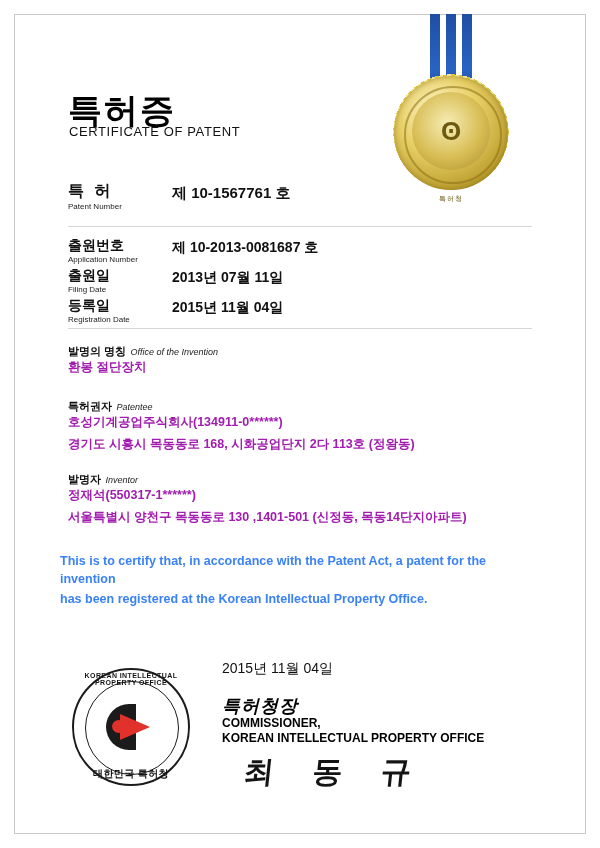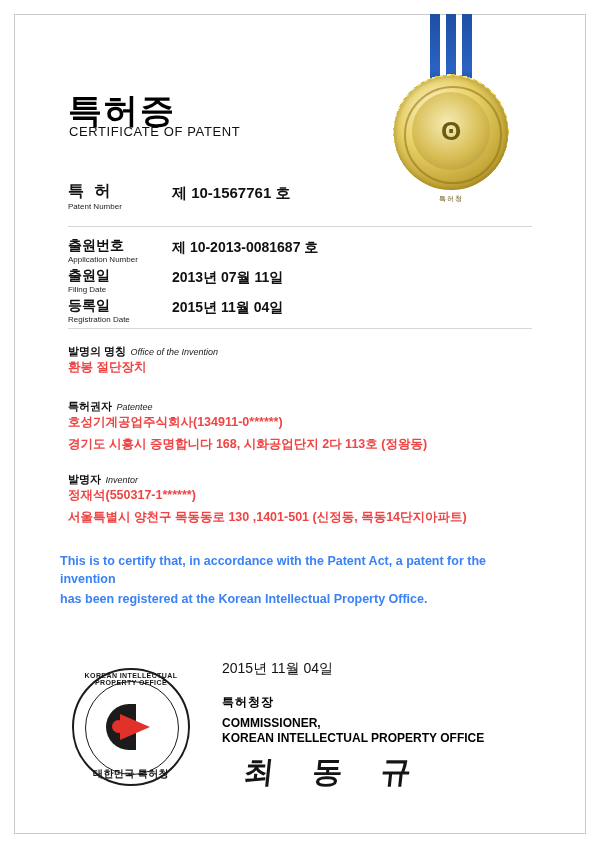--- a/index.html
+++ b/index.html
@@ -184,21 +184,21 @@
   .section-head .en {
     font-size: 9px;
     color: #222;
     font-style: italic;
   }
   .section-body {
     position: absolute;
     left: 68px;
     font-size: 12.5px;
     font-weight: bold;
-    color: #ef4444;
+    color: #a21caf;
     line-height: 1.55;
   }
   .certify {
     position: absolute;
     left: 60px;
     width: 480px;
   }
   .certify .ko {
     font-size: 15px;
     font-weight: bold;
@@ -216,24 +216,25 @@
     position: absolute;
     left: 222px;
     top: 660px;
     font-size: 14px;
     color: #111;
   }
   .sign-ko {
     position: absolute;
     left: 222px;
     top: 694px;
-    font-size: 12px;
+    font-size: 18px;
     font-weight: bold;
     letter-spacing: 1px;
     color: #000;
+    font-style: italic;
   }
   .sign-en {
     position: absolute;
     left: 222px;
     top: 716px;
     font-size: 12px;
     font-weight: bold;
     line-height: 1.25;
     color: #000;
   }
@@ -391,21 +392,21 @@
     <span class="ko">발명의 명칭</span>
     <span class="en">Office of the Invention</span>
   </div>
   <div class="section-body" style="top:358px;">환봉 절단장치</div>
 
   <div class="section-head" style="top:396px;">
     <span class="ko">특허권자</span>
     <span class="en">Patentee</span>
   </div>
   <div class="section-body" style="top:413px;">호성기계공업주식회사(134911-0******)</div>
-  <div class="section-body" style="top:435px;">경기도 시흥시 증명합니다 168, 시화공업단지 2다 113호 (정왕동)</div>
+  <div class="section-body" style="top:435px;">경기도 시흥시 목동동로 168, 시화공업단지 2다 113호 (정왕동)</div>
 
   <div class="section-head" style="top:469px;">
     <span class="ko">발명자</span>
     <span class="en">Inventor</span>
   </div>
   <div class="section-body" style="top:486px;">정재석(550317-1******)</div>
   <div class="section-body" style="top:508px;">서울특별시 양천구 목동동로 130 ,1401-501 (신정동, 목동14단지아파트)</div>
 
   <div class="certify" style="top:545px;">
     <div class="en">This is to certify that, in accordance with the Patent Act, a patent for the invention</div>

